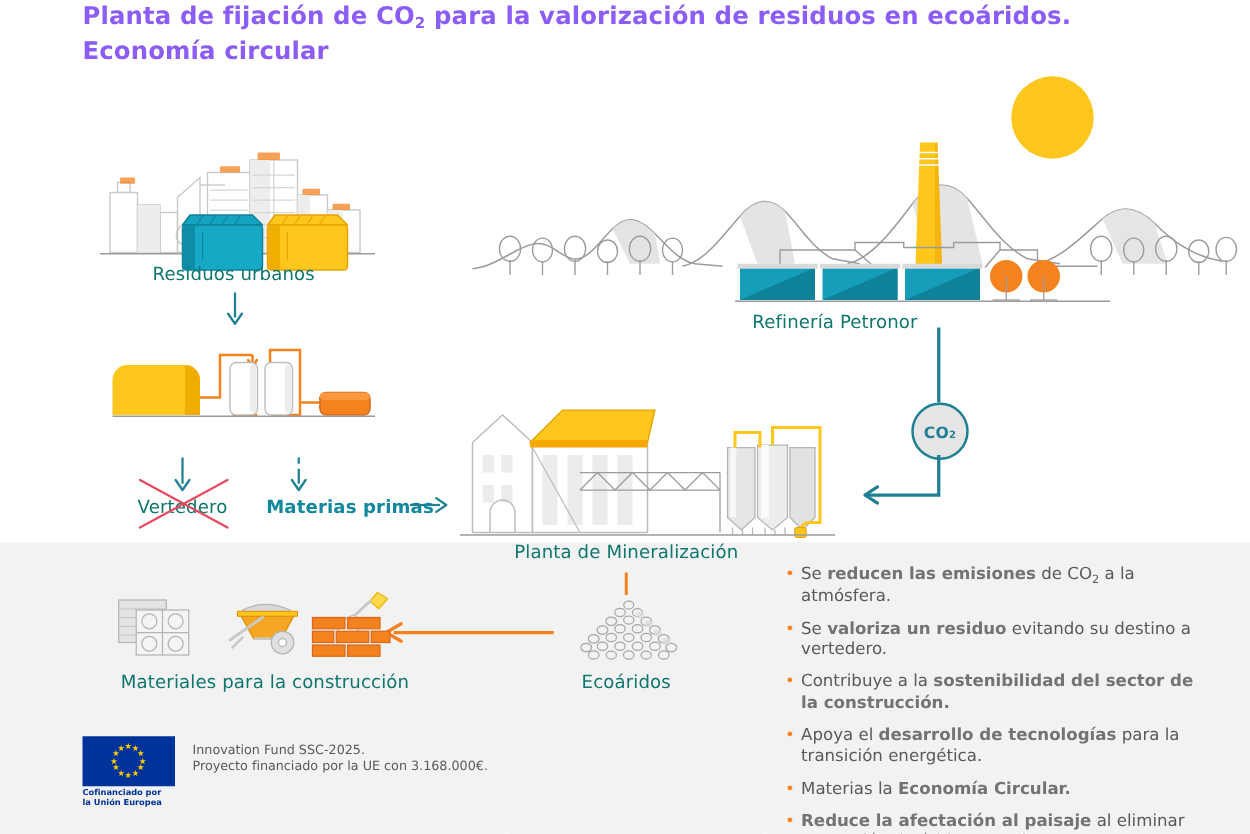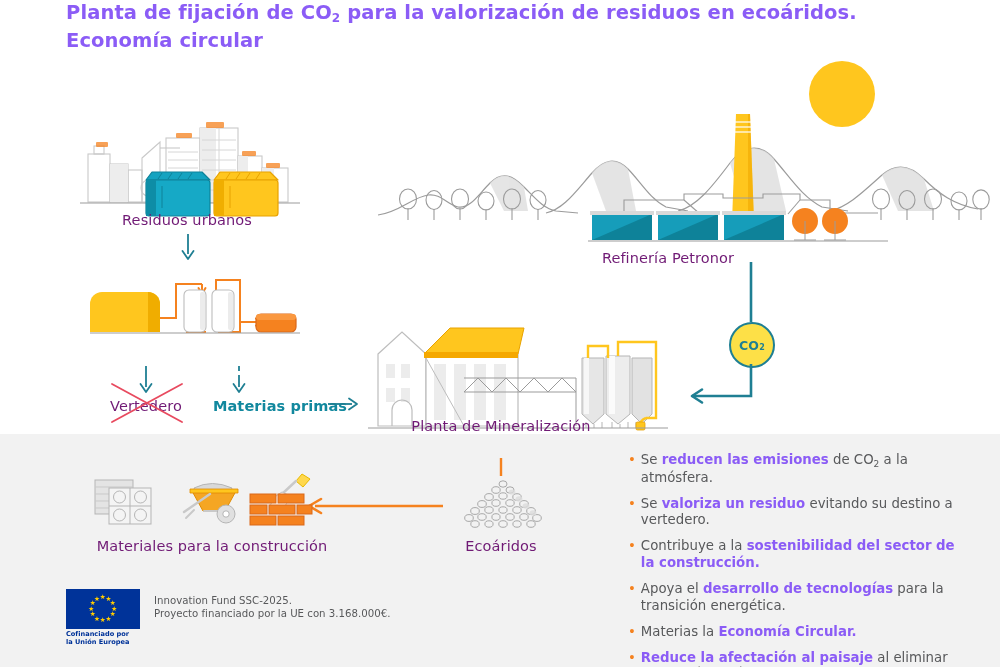--- a/index.html
+++ b/index.html
@@ -17,51 +17,51 @@
 
   
   #title{
     left:66px;top:0;width:800px;
     color:#8b5cf6;font-size:19.5px;line-height:25px;font-weight:700;
     letter-spacing:.1px;
   }
   #title sub{font-size:12px;vertical-align:baseline;position:relative;top:3px;}
 
   
-  .lbl{color:#701a75;font-size:14.5px;letter-spacing:.1px;white-space:nowrap;}
+  .lbl{color:#0f766e;font-size:14.5px;letter-spacing:.1px;white-space:nowrap;}
   .lbl.bold{font-weight:400;}
   .lbl.teal{color:#12889e;font-weight:700;}
   .lbl.center{transform:translateX(-50%);}
 
   
   .arrow svg{display:block;overflow:visible;}
 
   
   #bullets{left:628px;top:452px;width:340px;}
   .bullet{
     display:flex;align-items:flex-start;margin-bottom:9.5px;
     font-size:13.3px;line-height:16.6px;color:#58595b;
   }
   .bullet .dot{color:#f5821f;margin-right:5px;line-height:16.6px;font-size:13.3px;}
   .bullet .txt{flex:1;}
-  .bullet b{color:#8b5cf6;font-weight:700;}
+  .bullet b{color:#737373;font-weight:700;}
   .bullet sub{font-size:9px;vertical-align:baseline;position:relative;top:2.5px;}
 
   
   #footer{left:66px;top:589px;display:flex;align-items:flex-start;}
   #eu-flag-wrap{width:74px;}
   #eu-flag{width:74px;height:40px;background:#003399;position:relative;}
   .eu-star{position:absolute;color:#ffcc00;font-size:6.6px;line-height:6.6px;}
   #eu-caption{margin-top:2px;font-size:6.6px;line-height:7.6px;color:#003399;font-weight:700;}
   #footer-text{margin-left:14px;margin-top:6px;font-size:10.2px;line-height:12.6px;color:#58595b;}
 
   
   #co2-badge{
     left:729px;top:322px;width:42px;height:42px;border-radius:50%;
-    border:2.4px solid #1f7f93;background:#fde047;
+    border:2.4px solid #1f7f93;background:#e5e5e5;
     display:flex;align-items:center;justify-content:center;
     color:#1f7f93;font-size:12.5px;font-weight:700;letter-spacing:.2px;
   }
   #co2-badge sub{font-size:8px;vertical-align:baseline;position:relative;top:2px;}
 
   
   .ill{position:absolute;}
   .ill svg{display:block;overflow:visible;}
 </style>
 </head>
@@ -435,21 +435,21 @@
       <g fill="none" stroke="#ffc61e" stroke-width="2.4">
         <path d="M220 36 V24 H240 V36"></path>
         <path d="M250 34 V20 H288 V96 H278"></path>
         <path d="M278 96 q-6 2 -6 8"></path>
       </g>
       <rect x="268" y="100" width="9" height="8" rx="1.5" fill="#ffc61e" stroke="#e8a200" stroke-width=".8"></rect>
       <line x1="0" y1="106" x2="300" y2="106" stroke="#9b9b9b" stroke-width="1.2"></line>
     </svg>
   </div>
 
-  <div class="abs lbl center" style="left:501px;top:418px;">Planta de Mineralización</div>
+  <div class="abs lbl center" style="left:501px;top:434px;">Planta de Mineralización</div>
 
   <div class="ill" style="left:497px;top:458px;">
     <svg width="8" height="20" viewBox="0 0 8 20">
         <line x1="4" y1="0" x2="4" y2="18" stroke="#f5821f" stroke-width="2.4"></line>
       </svg>
   </div>
 
   <div class="ill" style="left:460px;top:478px;">
     <svg width="86" height="52" viewBox="0 0 86 52">
       <g fill="none" stroke="#a8a8a8" stroke-width="1">

